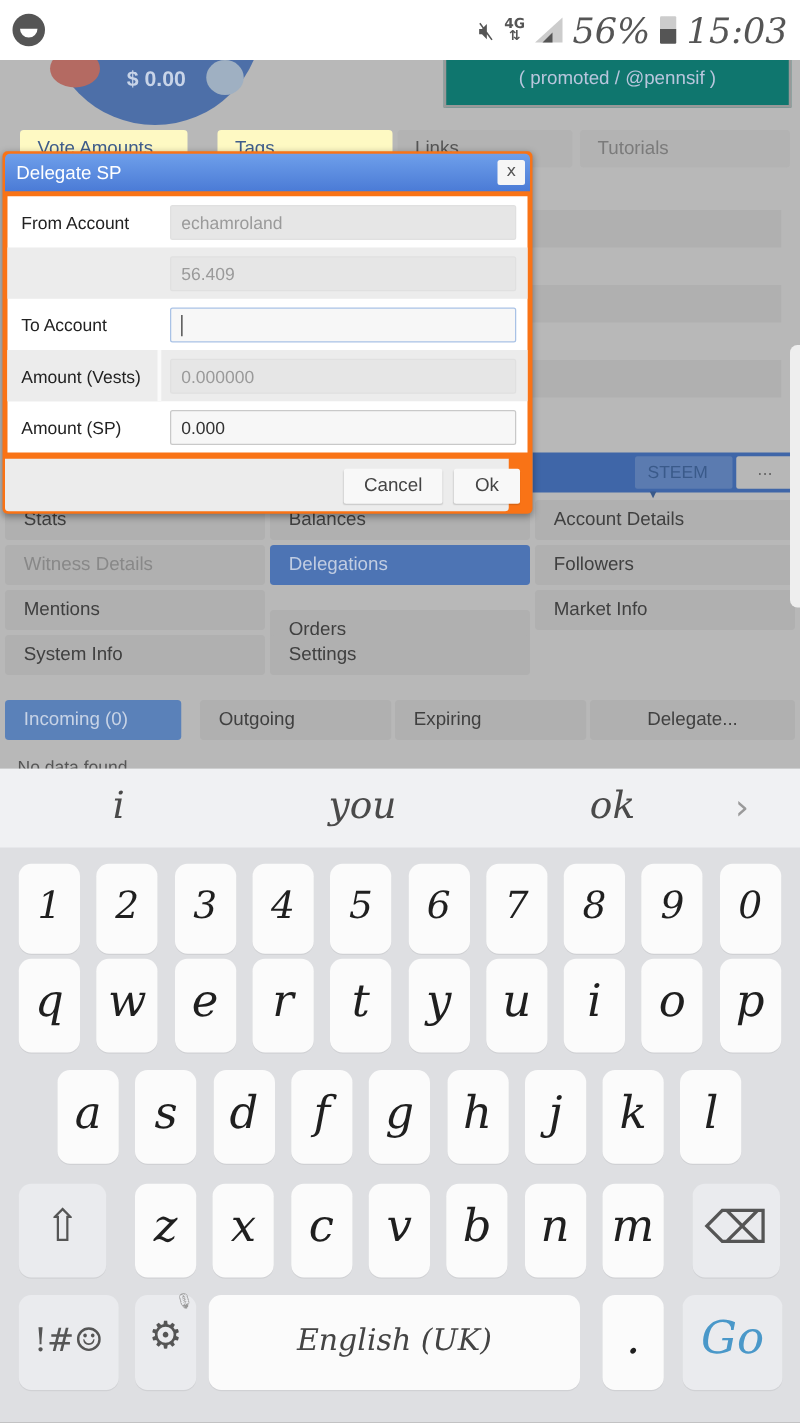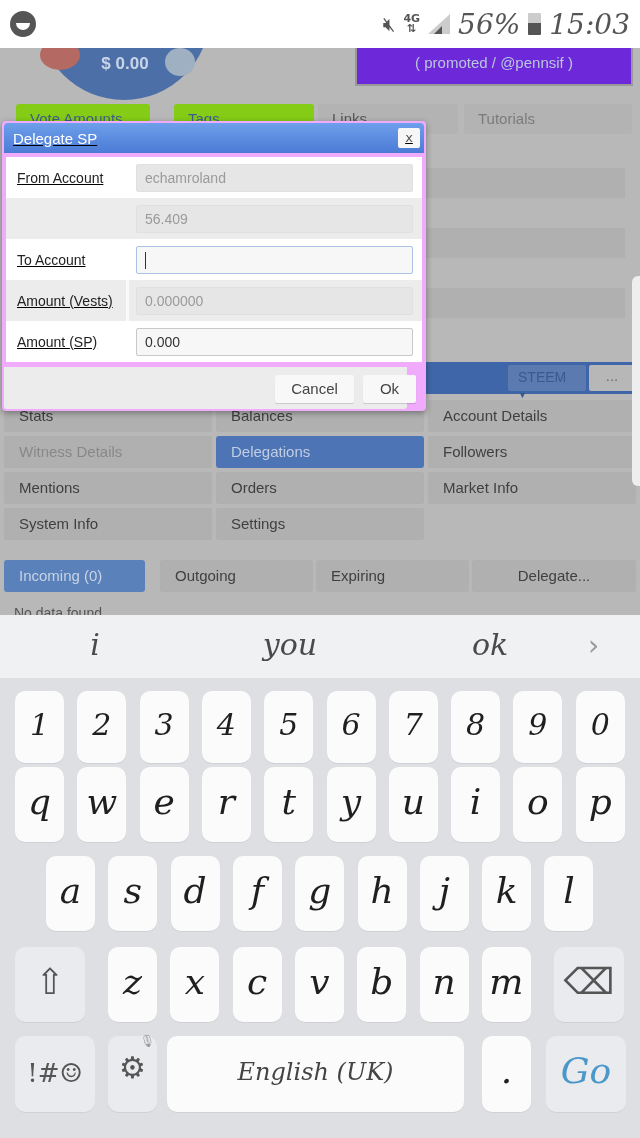--- a/index.html
+++ b/index.html
@@ -19,25 +19,25 @@
   .sb-batt-pct { font-family: "DejaVu Serif", serif; font-size: 28px; font-style: italic; color: #555; }
   .sb-batt { width: 13px; height: 22px; background: linear-gradient(#ccc 45%, #555 45%); border-radius: 1px; }
   .sb-time { font-family: "DejaVu Serif", serif; font-size: 28px; font-style: italic; color: #555; }
 
   
   .page { position: absolute; left: 0; top: 48px; width: 640px; height: 568px; background: #b8b8b8; overflow: hidden; }
   .vote-circle { position: absolute; left: 38px; top: -120px; width: 172px; height: 172px; border-radius: 50%; background: #4d6fa8; }
   .vote-blob-red { position: absolute; left: 40px; top: -8px; width: 40px; height: 30px; border-radius: 50%; background: #b46a62; }
   .vote-blob-light { position: absolute; left: 165px; top: 0; width: 30px; height: 28px; border-radius: 50%; background: #9fb0c2; }
   .vote-amount { position: absolute; left: 90px; top: 6px; width: 70px; text-align: center; color: #c8d4e8; font-size: 17px; font-weight: bold; font-family: "Liberation Sans", sans-serif; }
-  .promo { position: absolute; left: 355px; top: 0; width: 278px; height: 38px; background: #6d28d9; border: 2px solid #999; border-top: none; color: #b9c6dd; font-size: 15px; text-align: center; padding-top: 6px; font-family: "Liberation Sans", sans-serif; }
+  .promo { position: absolute; left: 355px; top: 0; width: 278px; height: 38px; background: #0f766e; border: 2px solid #999; border-top: none; color: #b9c6dd; font-size: 15px; text-align: center; padding-top: 6px; font-family: "Liberation Sans", sans-serif; }
 
   .tabs1 { position: absolute; left: 14px; top: 56px; width: 620px; height: 30px; }
   .t1 { position: absolute; top: 0; height: 30px; border-radius: 3px; font-size: 15px; padding: 6px 14px; color: #888; font-family: "Liberation Sans", sans-serif; }
-  .t1.blue { background: #84cc16; color: #3f5d8b; }
+  .t1.blue { background: #fef9c3; color: #3f5d8b; }
   .t1.grey { background: #b3b3b3; color: #7b7b7b; }
   .panel-list { position: absolute; left: 425px; top: 90px; width: 200px; height: 180px; }
   .pl-row { height: 30px; margin-bottom: 0; }
   .pl-row.odd { background: #b0b0b0; }
 
   .bluebar { position: absolute; left: 426px; top: 314px; width: 210px; height: 32px; background: #3f66a8; }
   .steem-sel { position: absolute; left: 508px; top: 317px; width: 78px; height: 26px; background: #5b7bb0; color: #3a5a8a; font-size: 14px; padding: 4px 10px; border-radius: 2px; font-family: "Liberation Sans", sans-serif; }
   .more-btn { position: absolute; left: 589px; top: 317px; width: 46px; height: 26px; background: #b7b7b7; color: #666; text-align: center; font-size: 13px; padding-top: 4px; border-radius: 2px; }
 
   .grid-menu { position: absolute; left: 4px; top: 352px; width: 632px; }
@@ -45,21 +45,21 @@
   .gm-btn.disabled { color: #888; }
   .gm-btn.active { background: #4d74b4; color: #c1cde2; }
 
   .subtabs { position: absolute; left: 4px; top: 512px; width: 632px; }
   .st-btn { position: absolute; height: 32px; background: #b0b0b0; border-radius: 3px; font-size: 15px; color: #404040; padding: 7px 15px; font-family: "Liberation Sans", sans-serif; }
   .st-btn.active { background: #5a81b9; color: #c7d3e6; }
   .nodata { position: absolute; left: 14px; top: 557px; font-size: 14px; color: #555; font-family: "Liberation Sans", sans-serif; }
   .right-edge { position: absolute; left: 632px; top: 228px; width: 8px; height: 210px; background: #eeeeee; border-radius: 6px 0 0 6px; }
 
   
-  .modal { position: absolute; left: 2px; top: 121px; width: 424px; height: 290px; background: #f0abfc; border-radius: 4px; box-shadow: 0 2px 6px rgba(0,0,0,0.35); z-index: 3; text-decoration: underline; }
+  .modal { position: absolute; left: 2px; top: 121px; width: 424px; height: 290px; background: #f97316; border-radius: 4px; box-shadow: 0 2px 6px rgba(0,0,0,0.35); z-index: 3; }
   .modal-header { height: 30px; background: linear-gradient(#6e9fea, #4b7bd6); border-radius: 4px 4px 0 0; margin: 2px; display: flex; align-items: center; padding-left: 9px; }
   .modal-title { color: #fff; font-size: 15px; font-family: "Liberation Sans", sans-serif; }
   .modal-close { margin-left: auto; margin-right: 4px; width: 22px; height: 20px; background: #f6f6f6; border-radius: 2px; font-size: 13px; color: #555; text-align: center; line-height: 19px; }
   .modal-body { margin: 4px 4px 0 4px; background: #fff; }
   .mrow { height: 41px; display: flex; align-items: center; position: relative; }
   .mrow.shade { background: #ececec; }
   .mrow.shade .mlabel-cell { background: #ececec; border-right: 3px solid #fafafa; }
   .mlabel-cell { width: 123px; height: 41px; display: flex; align-items: center; padding-left: 11px; }
   .mlabel { font-size: 14px; color: #222; font-family: "Liberation Sans", sans-serif; }
   .mfield { position: absolute; left: 130px; width: 277px; height: 28px; border-radius: 2px; font-size: 14px; padding: 5px 8px; font-family: "Liberation Sans", sans-serif; }
@@ -125,21 +125,21 @@
     <div class="more-btn">...</div>
 
     <div class="grid-menu">
       <div class="gm-btn" style="left:0;top:0">Stats</div>
       <div class="gm-btn" style="left:212px;top:0">Balances</div>
       <div class="gm-btn" style="left:424px;top:0">Account Details</div>
       <div class="gm-btn disabled" style="left:0;top:36px">Witness Details</div>
       <div class="gm-btn active" style="left:212px;top:36px">Delegations</div>
       <div class="gm-btn" style="left:424px;top:36px">Followers</div>
       <div class="gm-btn" style="left:0;top:72px">Mentions</div>
-      <div class="gm-btn" style="left:212px;top:72px">Orders</div>
+      <div class="gm-btn" style="left:212px;top:88px">Orders</div>
       <div class="gm-btn" style="left:424px;top:72px">Market Info</div>
       <div class="gm-btn" style="left:0;top:108px">System Info</div>
       <div class="gm-btn" style="left:212px;top:108px">Settings</div>
     </div>
 
     <div class="subtabs">
       <div class="st-btn active" style="left:0;width:141px">Incoming (0)</div>
       <div class="st-btn" style="left:156px;width:153px">Outgoing</div>
       <div class="st-btn" style="left:312px;width:153px">Expiring</div>
       <div class="st-btn" style="left:468px;width:164px;text-align:center">Delegate...</div>

